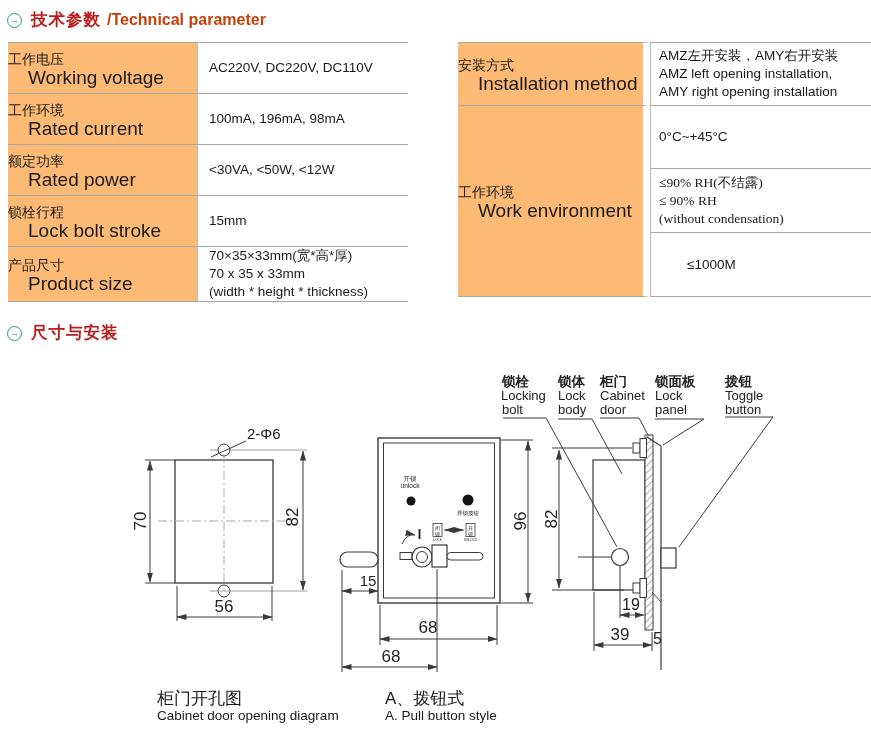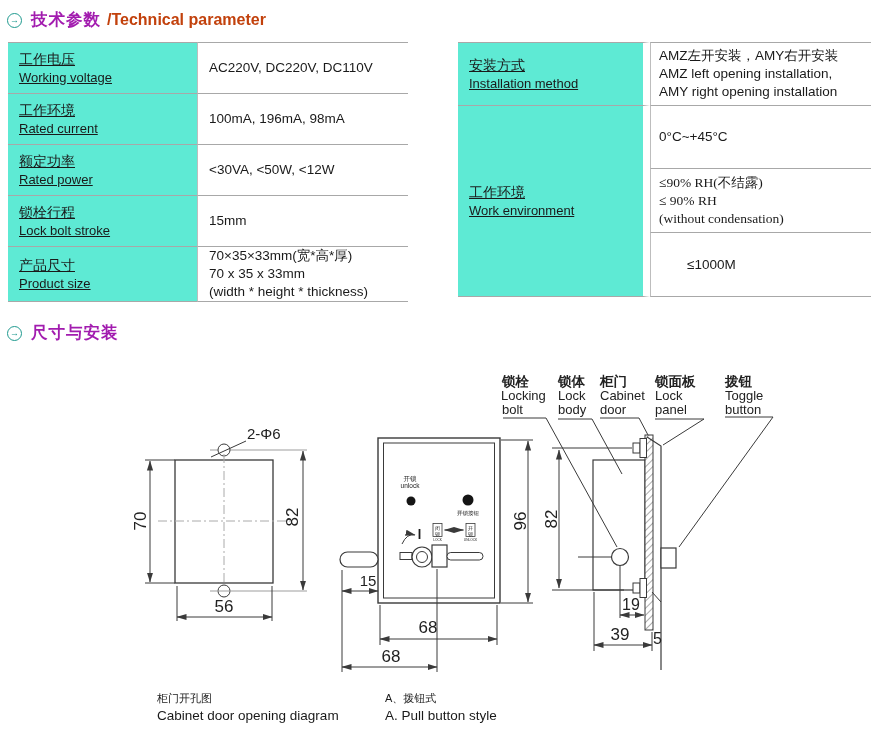--- a/index.html
+++ b/index.html
@@ -9,43 +9,43 @@
     overflow:hidden;
   }
   .page{position:absolute;inset:0;}
   
   .sec-header{position:absolute;display:flex;align-items:center;}
   .hicon{
     width:13px;height:13px;border:1.4px solid #1f9a8f;border-radius:50%;
     color:#1f9a8f;font-size:9px;line-height:13px;text-align:center;font-weight:bold;
     margin-right:9px;flex:0 0 auto;
   }
-  .hzh{color:#a21caf;font-weight:bold;font-size:16.5px;letter-spacing:1px;}
+  .hzh{color:#b91c1c;font-weight:bold;font-size:16.5px;letter-spacing:1px;}
   .hen{color:#c2410c;font-weight:bold;font-size:16px;margin-left:6px;}
   
   table.ptable{position:absolute;border-spacing:0;table-layout:fixed;}
   .ptable td{padding:0;vertical-align:middle;border-bottom:1px solid #a8a8a8;}
   .ptable tr.first td{border-top:1px solid #a8a8a8;}
-  .ptable td.lbl{background:#5eead4;padding-left:11px;text-decoration:underline;}
+  .ptable td.lbl{background:#fdba74;}
   #lt td.lbl{border-right:1px solid #bdbdbd;}
   #lt td.val{padding-left:11px;}
   #rt td.lbl{border-right:7px solid #ffffff;}
   #rt td.val{border-left:1px solid #bdbdbd;padding-left:8px;}
   .ptable .zh{font-size:14px;line-height:19px;white-space:nowrap;}
-  .ptable .en{font-size:13px;line-height:18px;white-space:nowrap;}
+  .ptable .en{font-size:19px;line-height:18px;white-space:nowrap;margin-left:20px;}
   .ptable .vline{font-size:13.5px;line-height:18px;white-space:nowrap;}
   #lt tr.r1 td{height:50px;} #lt tr.r2 td{height:50px;} #lt tr.r3 td{height:50px;}
   #lt tr.r4 td{height:50px;} #lt tr.r5 td{height:51px;}
   #rt tr.r1 td{height:62px;} #rt tr.r2 td{height:62px;}
   #rt tr.r3 td{height:63px;font-family:Liberation Serif, serif;} #rt tr.r4 td{height:63px;padding-left:36px;}
   
   #dwg{position:absolute;left:0;top:355px;}
   svg text{fill:#222222;}
   .caption{position:absolute;}
-  .caption .zh{font-size:11px;line-height:17px;white-space:nowrap;}
+  .caption .zh{font-size:17px;line-height:17px;white-space:nowrap;}
   .caption .en{font-size:13.5px;line-height:17px;white-space:nowrap;}
 </style>
 </head>
 <body>
 
 <div class="page">
 
   <div class="sec-header" style="left:7px;top:9px;">
     <span class="hicon">→</span>
     <span class="hzh">技术参数</span>

